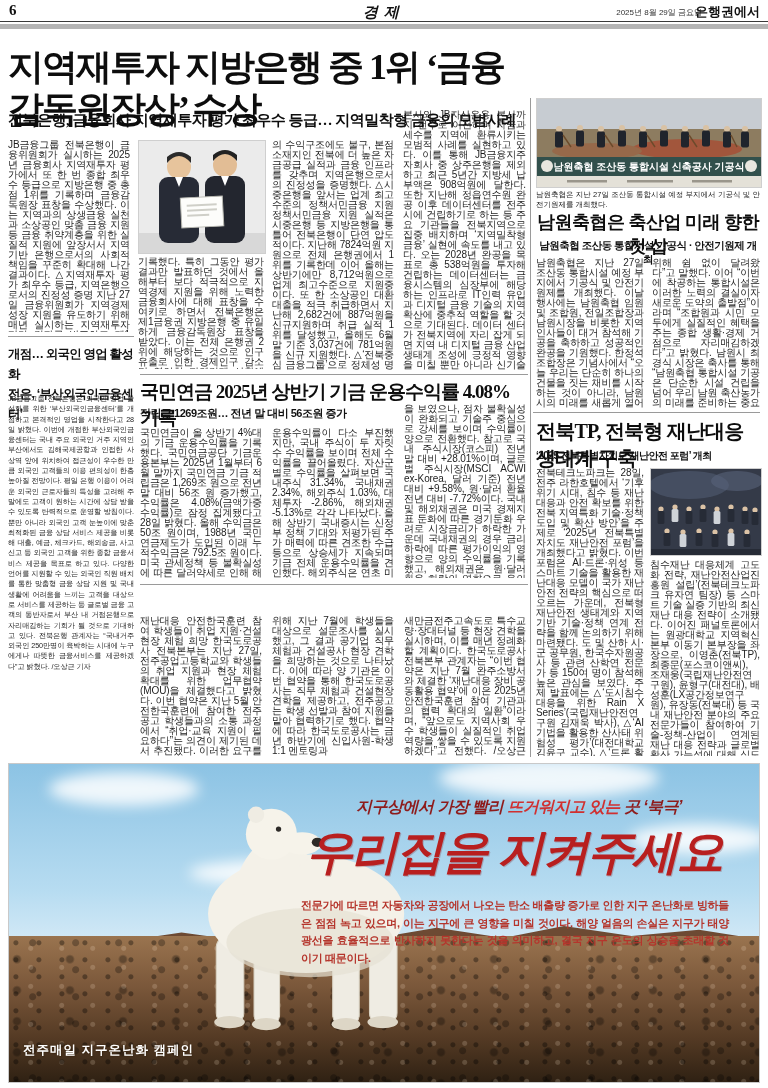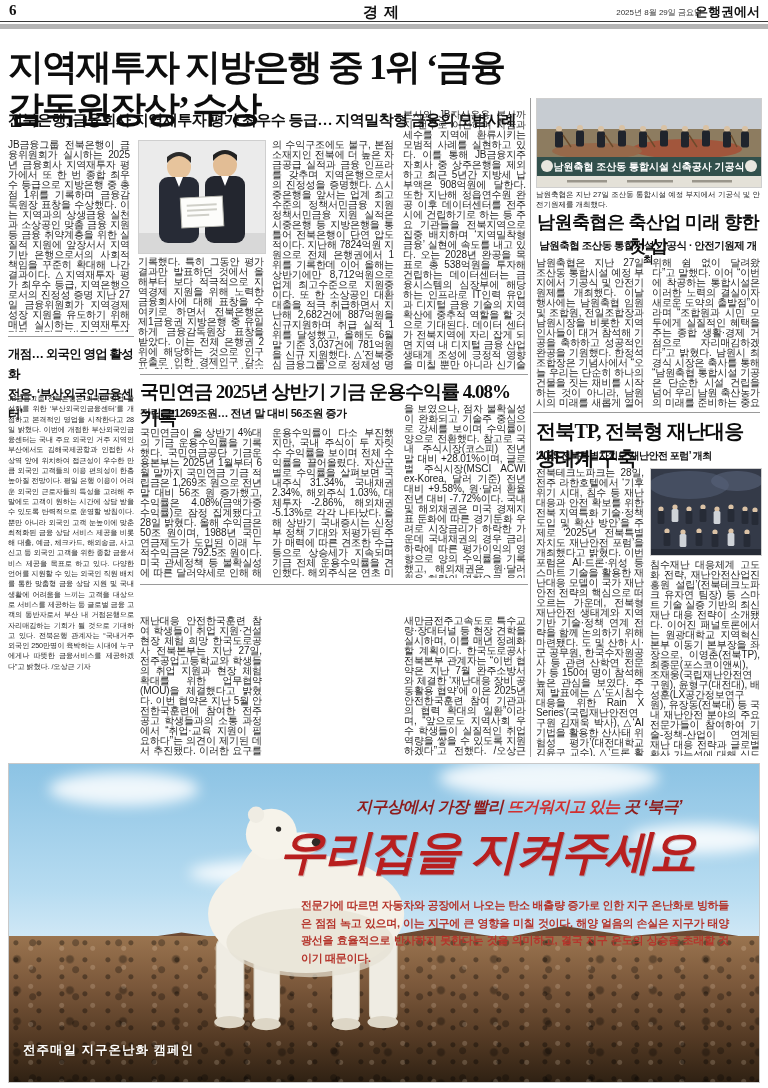--- a/index.html
+++ b/index.html
@@ -2,21 +2,21 @@
 <html><head>
 <meta charset="utf-8">
 <style>
   html,body{margin:0;padding:0;background:#e9e9e9;}
   .page{position:relative;width:768px;height:1088px;background:#ffffff;margin:0 auto;
         font-family:"Liberation Sans","DejaVu Sans",sans-serif;color:#111;overflow:hidden;}
   
   .masthead{position:absolute;left:0;top:0;width:768px;height:21px;}
   .mh-page{position:absolute;left:9px;top:2px;font-size:15px;font-weight:bold;font-family:"Liberation Serif","DejaVu Serif",serif;}
   .mh-section{position:absolute;left:0;right:0;top:3px;text-align:center;font-size:15px;font-weight:bold;
-              font-family:"Liberation Serif","DejaVu Serif",serif;letter-spacing:6px;}
+              font-family:"Liberation Serif","DejaVu Serif",serif;letter-spacing:6px;font-style:italic;}
   .mh-date{position:absolute;right:66px;top:7px;font-size:8px;color:#333;}
   .mh-paper{position:absolute;right:8px;top:3px;font-size:13px;font-weight:bold;font-family:"Liberation Serif","DejaVu Serif",serif;}
   .rule-thin{position:absolute;left:0;top:21px;width:768px;height:1px;background:#3a3a3a;}
   .rule-thick{position:absolute;left:0;top:24px;width:768px;height:5px;background:#b5b5b5;}
   
   .hl-serif{font-family:"Liberation Serif","DejaVu Serif",serif;font-weight:bold;color:#0d0d0d;}
   .bodytext{font-size:10px;line-height:10px;text-align:justify;color:#1c1c1c;overflow:hidden;letter-spacing:-0.1px;}
   .divider{position:absolute;background:#9a9a9a;}
   .caption{font-size:7.5px;line-height:10px;color:#222;text-align:justify;}
   
@@ -47,21 +47,21 @@
       background-image:
         radial-gradient(circle at 30% 40%, rgba(0,0,0,0.35) 2px, transparent 3px),
         radial-gradient(circle at 70% 65%, rgba(255,235,210,0.18) 2px, transparent 3px),
         radial-gradient(circle at 55% 25%, rgba(0,0,0,0.28) 3px, transparent 4px),
         radial-gradient(circle at 15% 75%, rgba(0,0,0,0.3) 3px, transparent 5px),
         linear-gradient(180deg,#9a744f 0%,#7a573a 35%,#543a24 70%,#2f2113 100%);
       background-size:23px 17px,31px 19px,43px 27px,53px 31px,100% 100%;}
   .ad-tagline{position:absolute;left:280px;top:33px;width:460px;text-align:center;
       font-size:16px;font-weight:bold;font-style:italic;color:#8e1b1b;letter-spacing:-0.5px;}
   .ad-tagline .hot{color:#d03030;text-align:right;}
-  .ad-headline{position:absolute;left:270px;top:57px;width:470px;text-align:left;
+  .ad-headline{position:absolute;left:270px;top:57px;width:470px;text-align:center;
       font-size:47px;font-weight:900;font-style:italic;color:#b81f1f;letter-spacing:-2px;
       font-family:"Liberation Sans","DejaVu Sans",sans-serif;text-shadow:1px 1px 0 rgba(120,20,20,0.25);}
   .ad-para{position:absolute;left:292px;top:133px;width:428px;text-align:justify;
       font-size:11px;font-weight:bold;color:#b5352c;line-height:17.5px;letter-spacing:-0.3px;}
   .ad-credit{position:absolute;left:14px;top:278px;font-size:12.5px;font-weight:bold;color:#ffffff;
       text-shadow:1px 1px 1px rgba(60,40,20,0.9),-1px -1px 1px rgba(60,40,20,0.6);letter-spacing:1px;}
   .bear{position:absolute;left:148px;top:28px;width:286px;height:258px;}
 </style>
 </head>
 <body>
@@ -168,20 +168,21 @@
 
   <div class="divider" style="left:140px;top:374px;width:388px;height:1px;"></div>
   <div class="pe-headline hl-serif">국민연금 2025년 상반기 기금 운용수익률 4.08% 기록</div>
   <div class="pe-subhead">적립금 1269조원… 전년 말 대비 56조원 증가</div>
   <div class="col bodytext" style="left:140px;top:428px;width:122px;height:150px;">국민연금이 올 상반기 4%대의 기금 운용수익률을 기록했다.  국민연금공단 기금운용본부는 2025년 1월부터 6월 말까지 국민연금 기금 적립금은 1,269조 원으로 전년 말 대비 56조 원 증가했고, 수익률은 4.08%(금액가중수익률)로 잠정 집계됐다고 28일 밝혔다.  올해 수익금은 50조 원이며, 1988년 국민연금제도가 도입된 이래 누적수익금은 792.5조 원이다.  미국 관세정책 등 불확실성에 따른 달러약세로 인해 해외자산의 원화기준</div>
   <div class="col bodytext" style="left:272px;top:428px;width:122px;height:150px;">운용수익률이 다소 부진했지만, 국내 주식이 두 자릿수 수익률을 보이며 전체 수익률을 끌어올렸다.  자산군별로 수익률을 살펴보면 국내주식 31.34%, 국내채권 2.34%, 해외주식 1.03%, 대체투자 -2.86%, 해외채권 -5.13%로 각각 나타났다.  올해 상반기 국내증시는 신정부 정책 기대와 저평가된 주가 매력에 따른 견조한 수급 등으로 상승세가 지속되며 기금 전체 운용수익률을 견인했다. 해외주식은 연초 미국 관세정책 불확실성과 경기둔화 우려로 부진한 흐름</div>
   <div class="col bodytext" style="left:404px;top:404px;width:122px;height:174px;">을 보였으나, 점차 불확실성이 완화되고 기술주 중심으로 강세를 보이며 수익률이 양으로 전환했다.  참고로 국내 주식시장(코스피) 전년 말 대비 +28.01%이며, 글로벌 주식시장(MSCI ACWI ex-Korea, 달러 기준) 전년 대비 +9.58%, 원·달러 환율 전년 대비 -7.72%이다.  국내 및 해외채권은 미국 경제지표 둔화에 따른 경기둔화 우려로 시장금리가 하락한 가운데 국내채권의 경우 금리하락에 따른 평가이익의 영향으로 양의 수익률을 기록했고, 해외채권은 원·달러 환율 하락의 영향으로 음의 수익률을 기록했다.  /오상근 기자</div>
 
   <div class="divider" style="left:140px;top:584px;width:388px;height:1px;"></div>
   <div class="col bodytext" style="left:140px;top:616px;width:122px;height:140px;">재난대응 안전한국훈련 참여 학생들이 취업 지원·건설 현장 체험 희망  한국도로공사 전북본부는 지난 27일, 전주공업고등학교와 학생들의 취업 지원과 현장 체험 확대를 위한 업무협약(MOU)을 체결했다고 밝혔다.  이번 협약은 지난 5월 안전한국훈련에 참여한 전주공고 학생들과의 소통 과정에서 “취업·교육 지원이 필요하다”는 의견이 제기된 데서 추진됐다. 이러한 요구를 구체적으로 파악하기</div>
+  <div class="col bodytext" style="left:272px;top:616px;width:122px;height:140px;">위해 지난 7월에 학생들을 대상으로 설문조사를 실시했고, 그 결과 공기업 직무 체험과 건설공사 현장 견학을 희망하는 것으로 나타났다.  이에 따라 양 기관은 이번 협약을 통해 한국도로공사는 직무 체험과 건설현장 견학을 제공하고, 전주공고는 학생 선발과 참여 지원을 맡아 협력하기로 했다.  협약에 따라 한국도로공사는 금년 하반기에 신입사원-학생 1:1 멘토링과</div>
   <div class="col bodytext" style="left:404px;top:616px;width:122px;height:140px;">새만금전주고속도로 특수교량·장대터널 등 현장 견학을 실시하며, 이를 매년 정례화할 계획이다.  한국도로공사 전북본부 관계자는 “이번 협약은 지난 7월 완주소방서와 체결한 ‘재난대응 장비 공동활용 협약’에 이은 2025년 안전한국훈련 참여 기관과의 협력 확대의 일환”이라며, “앞으로도 지역사회 우수 학생들이 실질적인 취업 역량을 쌓을 수 있도록 지원하겠다”고 전했다.  /오상근 기자</div>
 
   <div class="tp-headline hl-serif">전북TP, 전북형 재난대응 생태계 구축</div>
   <div class="tp-subhead">‘2025 전북특별자치도 재난안전 포럼’ 개최</div>
   <div class="col bodytext" style="left:536px;top:468px;width:108px;height:288px;">전북테크노파크는 28일, 전주 라한호텔에서 ‘기후위기 시대, 침수 등 재난대응과 안전 확보를 위한 전북 지역특화 기술·정책 도입 및 확산 방안’을 주제로 ‘2025년 전북특별자치도 재난안전 포럼’을 개최했다고 밝혔다.  이번 포럼은 AI·드론·위성 등 스마트 기술을 활용한 재난대응 모델이 국가 재난안전 전략의 핵심으로 떠오르는 가운데, 전북형 재난안전 생태계와 지역기반 기술·정책 연계 전략을 함께 논의하기 위해 마련됐다. 도 및 산하 시·군 공무원, 한국수자원공사 등 관련 산학연 전문가 등 150여 명이 참석해 높은 관심을 보였다.  주제 발표에는 △‘도시침수 대응을 위한 Rain X Series’(국립재난안전연구원 김재욱 박사), △‘AI 기법을 활용한 산사태 위험성 평가’(대전대학교 김윤구 교수), △‘드론 활용 AI 기술 적용 현황과 재난·방재 분야 확대’(포스코이앤씨 전진택 그룹장), △‘침수안전진흥시설을 활용한</div>
   <div class="col photo-frame" style="left:650px;top:468px;width:110px;height:86px;">
     <svg width="110" height="86" viewBox="0 0 110 86">
       <defs>
         <g id="fp">
             <circle cx="0" cy="0" r="2.6" fill="#dcc3a6"></circle>

